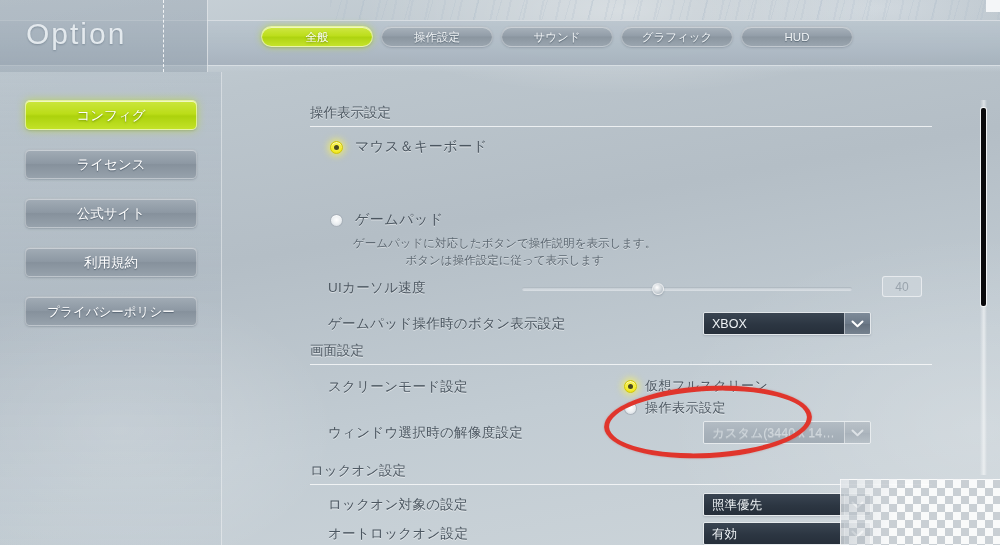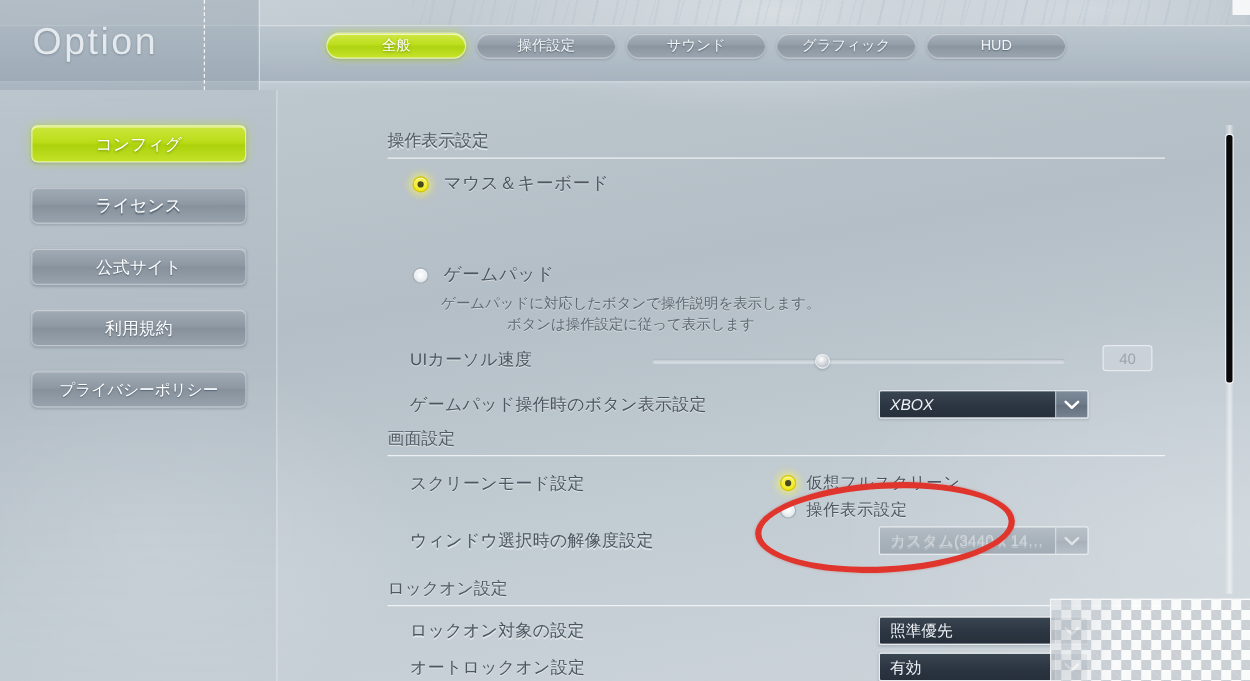--- a/index.html
+++ b/index.html
@@ -329,21 +329,21 @@
       <div class="row-label">UIカーソル速度</div>
       <div class="slider-wrap">
         <div class="slider-track"></div>
         <div class="slider-knob" id="cursor-knob" style="left: 130.38px;"></div>
       </div>
       <div class="slider-value">40</div>
     </div>
 
     <div class="row" style="top:240px;">
       <div class="row-label">ゲームパッド操作時のボタン表示設定</div>
-      <div class="dd" style="left:393px; top:0;font-style:italic;">
+      <div class="dd" style="left:393px; top:0;">
         <div class="dd-text">XBOX</div>
         <div class="dd-arrow">
           <svg width="13" height="8" viewBox="0 0 13 8">
               <path d="M1.5 1.5 L6.5 6.2 L11.5 1.5" fill="none" stroke="#ffffff" stroke-width="2" stroke-linecap="round" stroke-linejoin="round"></path>
             </svg>
         </div>
       </div>
     </div>
 
     <div class="sec" style="top:270px;">

